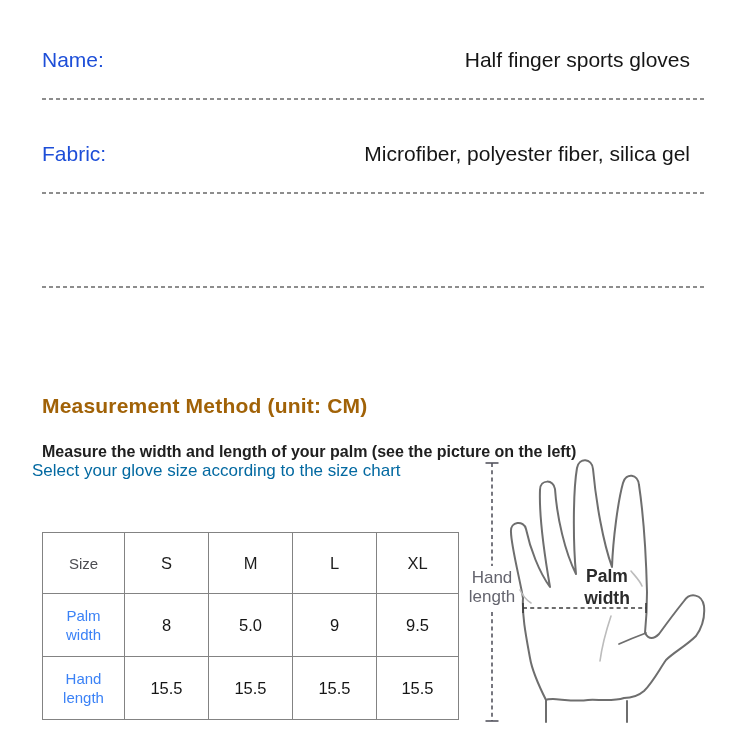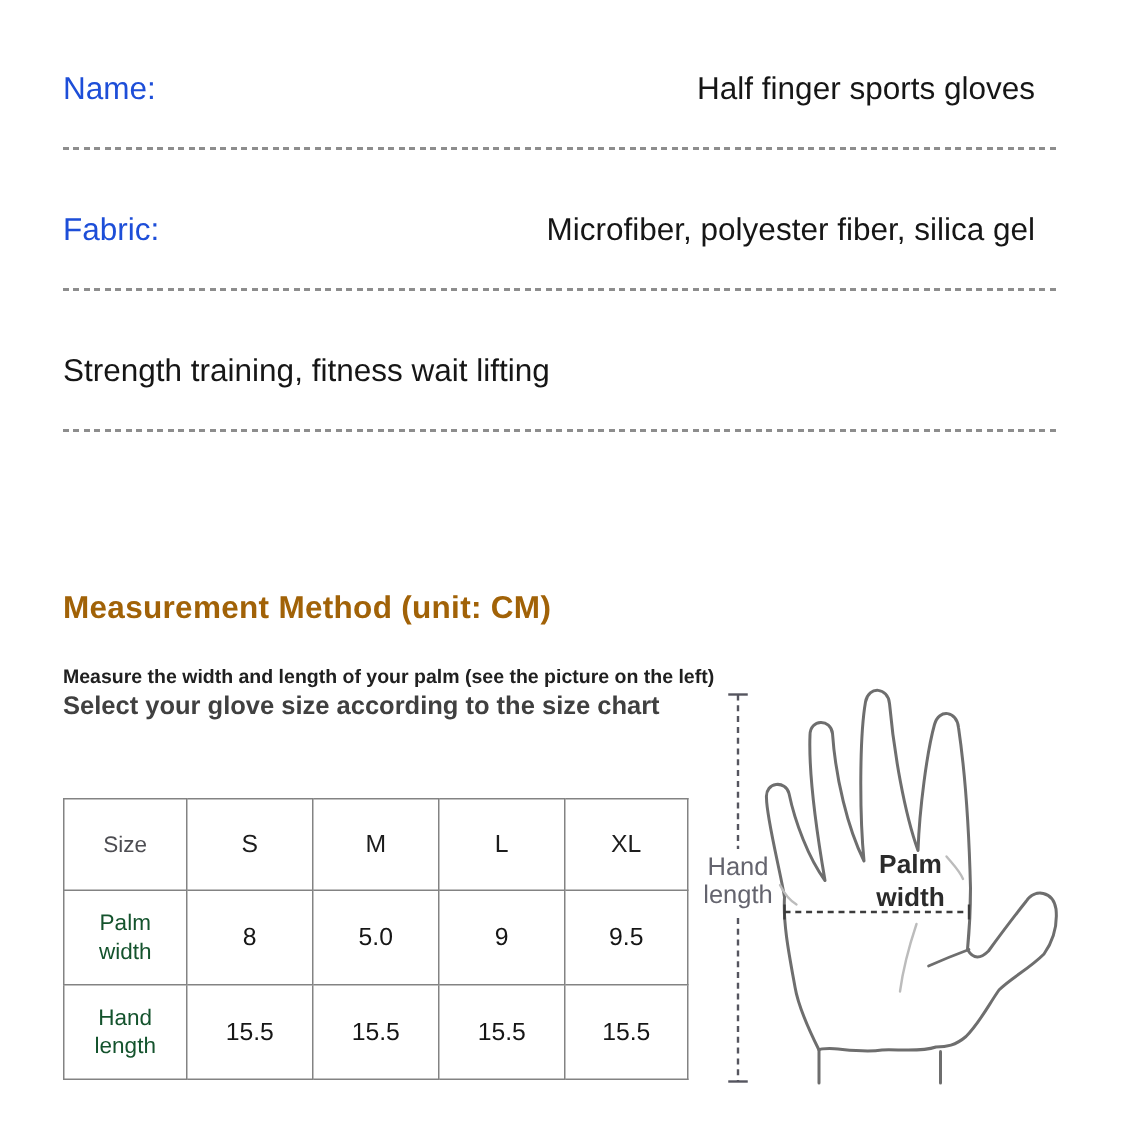--- a/index.html
+++ b/index.html
@@ -24,39 +24,39 @@
   }
   .divider-1{top:98px;}
   .divider-2{top:192px;}
   .divider-3{top:286px;}
   .measure-title{
     position:absolute;left:42px;top:394px;margin:0;
     font-size:21px;font-weight:600;color:#a16207;letter-spacing:.2px;
   }
   .note-small{
     position:absolute;left:42px;top:443px;margin:0;
-    font-size:13px;font-weight:600;color:#202020;
+    font-size:16px;font-weight:600;color:#202020;
   }
   .note-large{
-    position:absolute;left:42px;top:461px;margin:0;
-    font-size:17px;font-weight:700;color:#404040;
+    position:absolute;left:32px;top:461px;margin:0;
+    font-size:17px;font-weight:400;color:#0369a1;
   }
   table.size-table{
     position:absolute;left:42px;top:532px;
     border-collapse:collapse;table-layout:fixed;background:#fff;
   }
   .size-table th,.size-table td{
     border:1px solid #838383;text-align:center;vertical-align:middle;
     font-weight:400;padding:0 8px;
   }
   .size-table thead tr{height:61px;}
   .size-table tbody tr{height:63px;}
   .size-table th.corner{color:#4d4d52;font-size:15px;}
   .size-table th.col-head{color:#1d1d1d;font-size:16.5px;}
-  .size-table th.row-head{color:#14532d;font-size:15px;line-height:1.3;font-weight:400;}
+  .size-table th.row-head{color:#3b82f6;font-size:15px;line-height:1.3;font-weight:400;}
   .size-table td.val{color:#161616;font-size:16.5px;}
   .hand-diagram{position:absolute;left:460px;top:430px;}
 </style>
 </head>
 <body>
 
 <div>
 
   <div class="spec-row row-name">
     <span class="spec-label">Name:</span>
@@ -64,21 +64,20 @@
   </div>
   <div class="divider divider-1"></div>
 
   <div class="spec-row row-fabric">
     <span class="spec-label">Fabric:</span>
     <span class="spec-value">Microfiber, polyester fiber, silica gel</span>
   </div>
   <div class="divider divider-2"></div>
 
   <div class="spec-row row-application">
-    <span class="spec-value">Strength training, fitness wait lifting</span>
   </div>
   <div class="divider divider-3"></div>
 
   <h2 class="measure-title">Measurement Method (unit: CM)</h2>
   <p class="note-small">Measure the width and length of your palm (see the picture on the left)</p>
   <p class="note-large">Select your glove size according to the size chart</p>
 
   <table class="size-table">
     <colgroup>
       <col style="width:82px">

